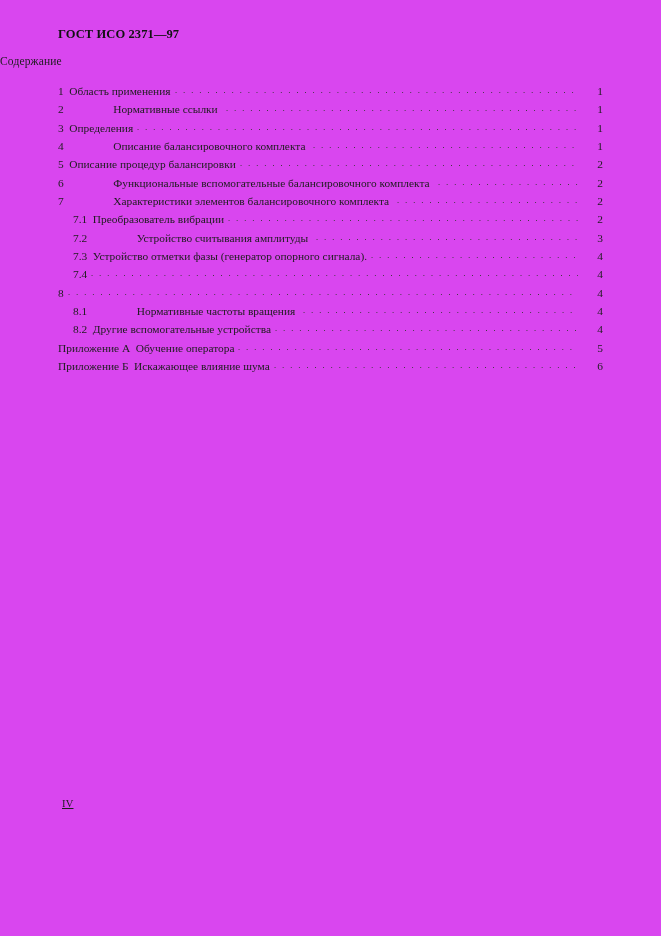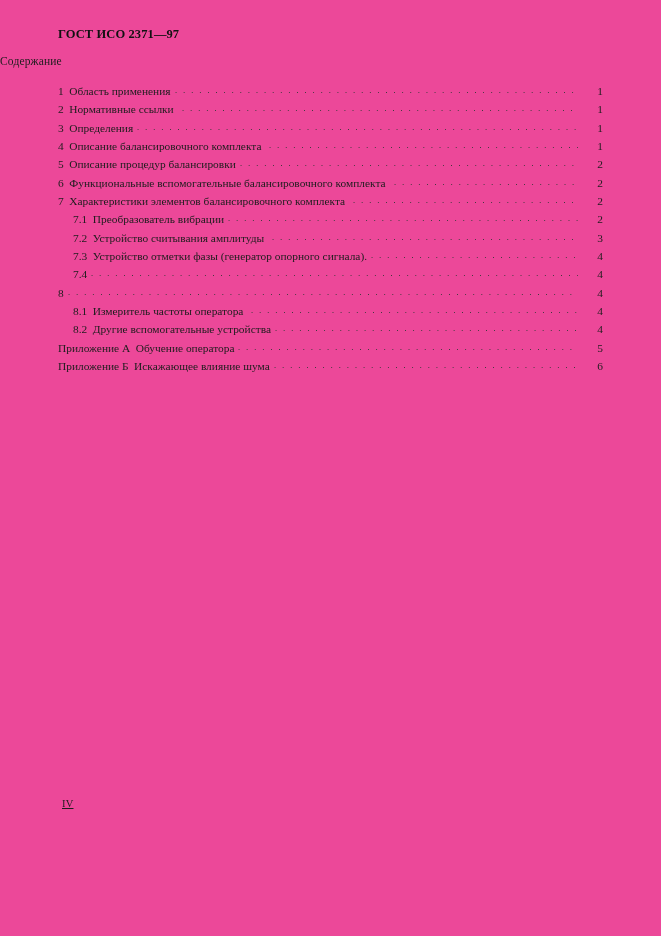--- a/index.html
+++ b/index.html
@@ -15,21 +15,21 @@
     font-family: "Liberation Serif", "DejaVu Serif", serif;
     color: #1a1a1a;
     -webkit-font-smoothing: antialiased;
   }
 
   .page {
     position: absolute;
     inset: 0;
     width: 661px;
     height: 936px;
-    background: #ec4899;
+    background: #d946ef;
     overflow: hidden;
   }
 
   
   .doc-header {
     position: absolute;
     left: 58px;
     top: 27px;
     font-size: 12.5px;
     font-weight: bold;
@@ -77,20 +77,21 @@
   }
 
   .entry-label {
     flex: 0 0 auto;
     padding-left: 5.5px;
   }
 
   
   .entry-label.spaced {
     padding-right: 4px;
+    margin-left: 44px;
   }
 
   .leader {
     flex: 1 1 auto;
     overflow: hidden;
     margin: 0 3px 3.5px 1px;
     height: 9px;
     background-image: radial-gradient(circle, #3a3a3a 0.65px, transparent 0.8px);
     background-size: 8.1px 9px;
     background-position: 0 center;
@@ -189,21 +190,21 @@
         <span class="leader"></span>
         <span class="entry-page">4</span>
       </div>
       <div class="toc-entry level-1">
         <span class="entry-num">8</span>
         <span class="leader"></span>
         <span class="entry-page">4</span>
       </div>
       <div class="toc-entry level-2">
         <span class="entry-num">8.1</span>
-        <span class="entry-label spaced">Измеритель частоты оператора</span>
+        <span class="entry-label spaced">Нормативные частоты вращения</span>
         <span class="leader"></span>
         <span class="entry-page">4</span>
       </div>
       <div class="toc-entry level-2">
         <span class="entry-num">8.2</span>
         <span class="entry-label">Другие вспомогательные устройства</span>
         <span class="leader"></span>
         <span class="entry-page">4</span>
       </div>
       <div class="toc-entry level-1">

